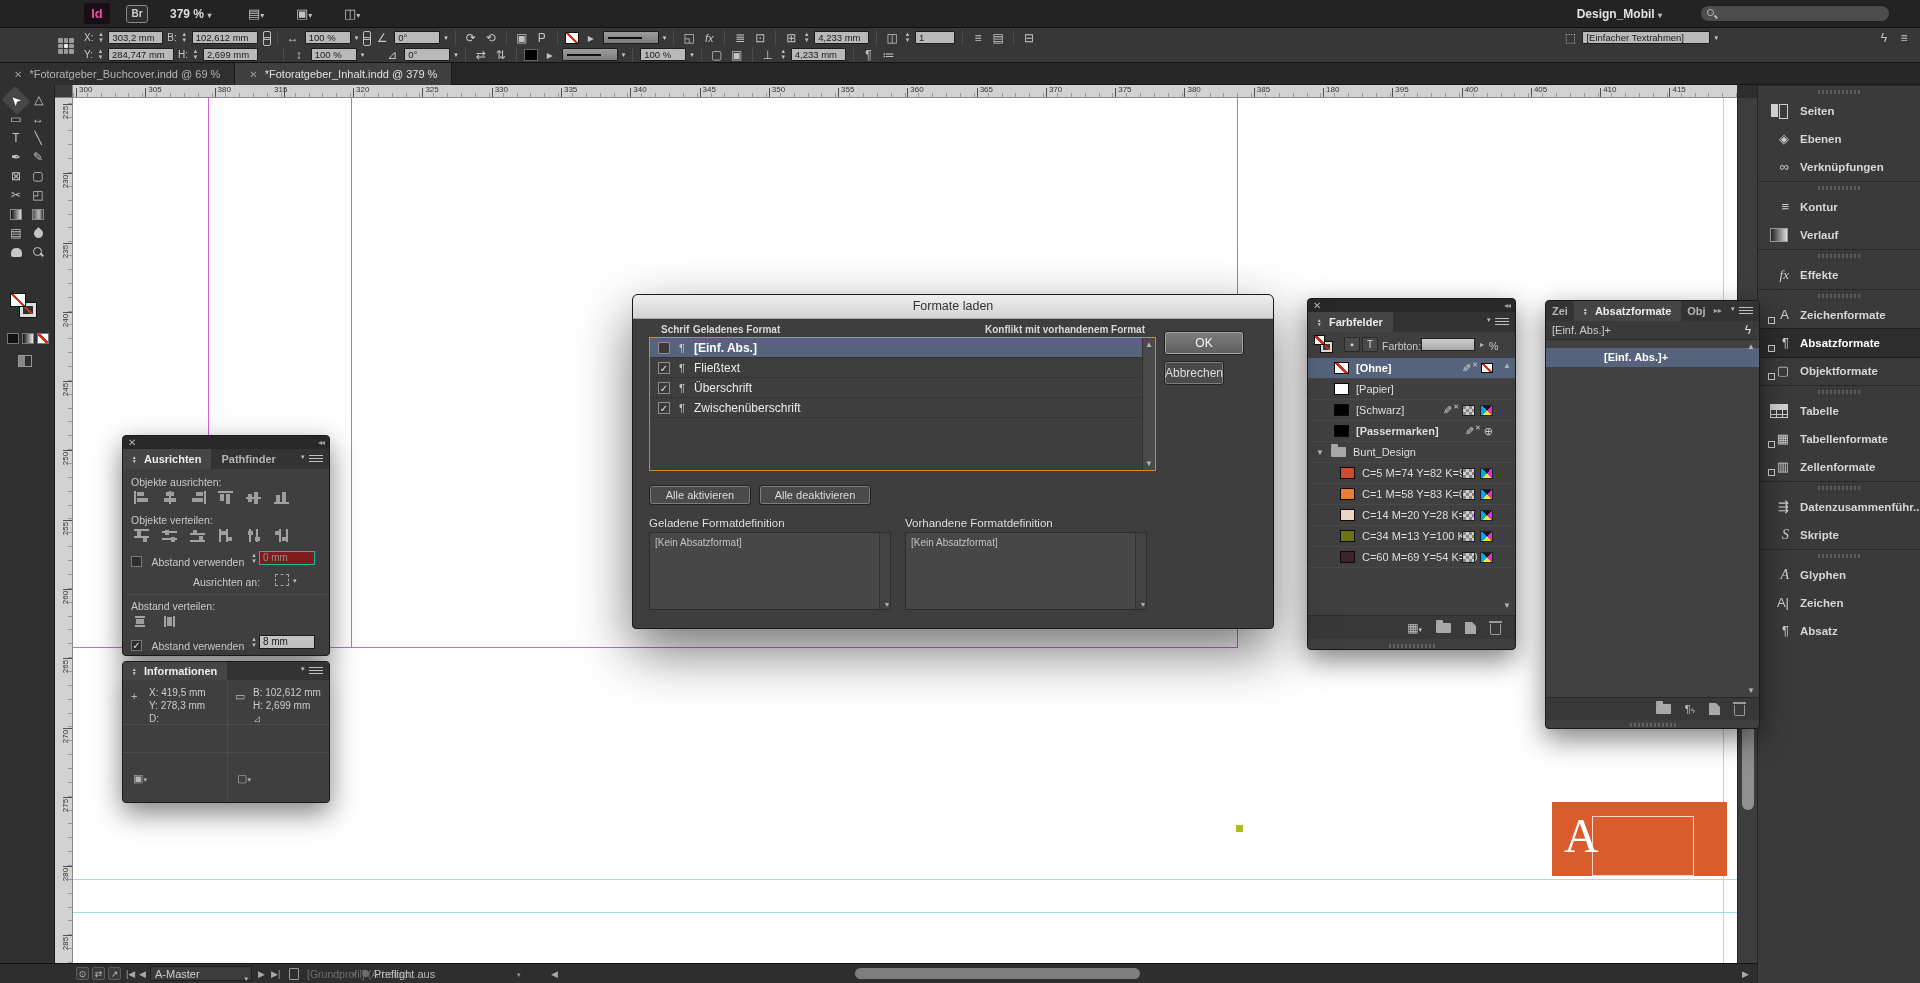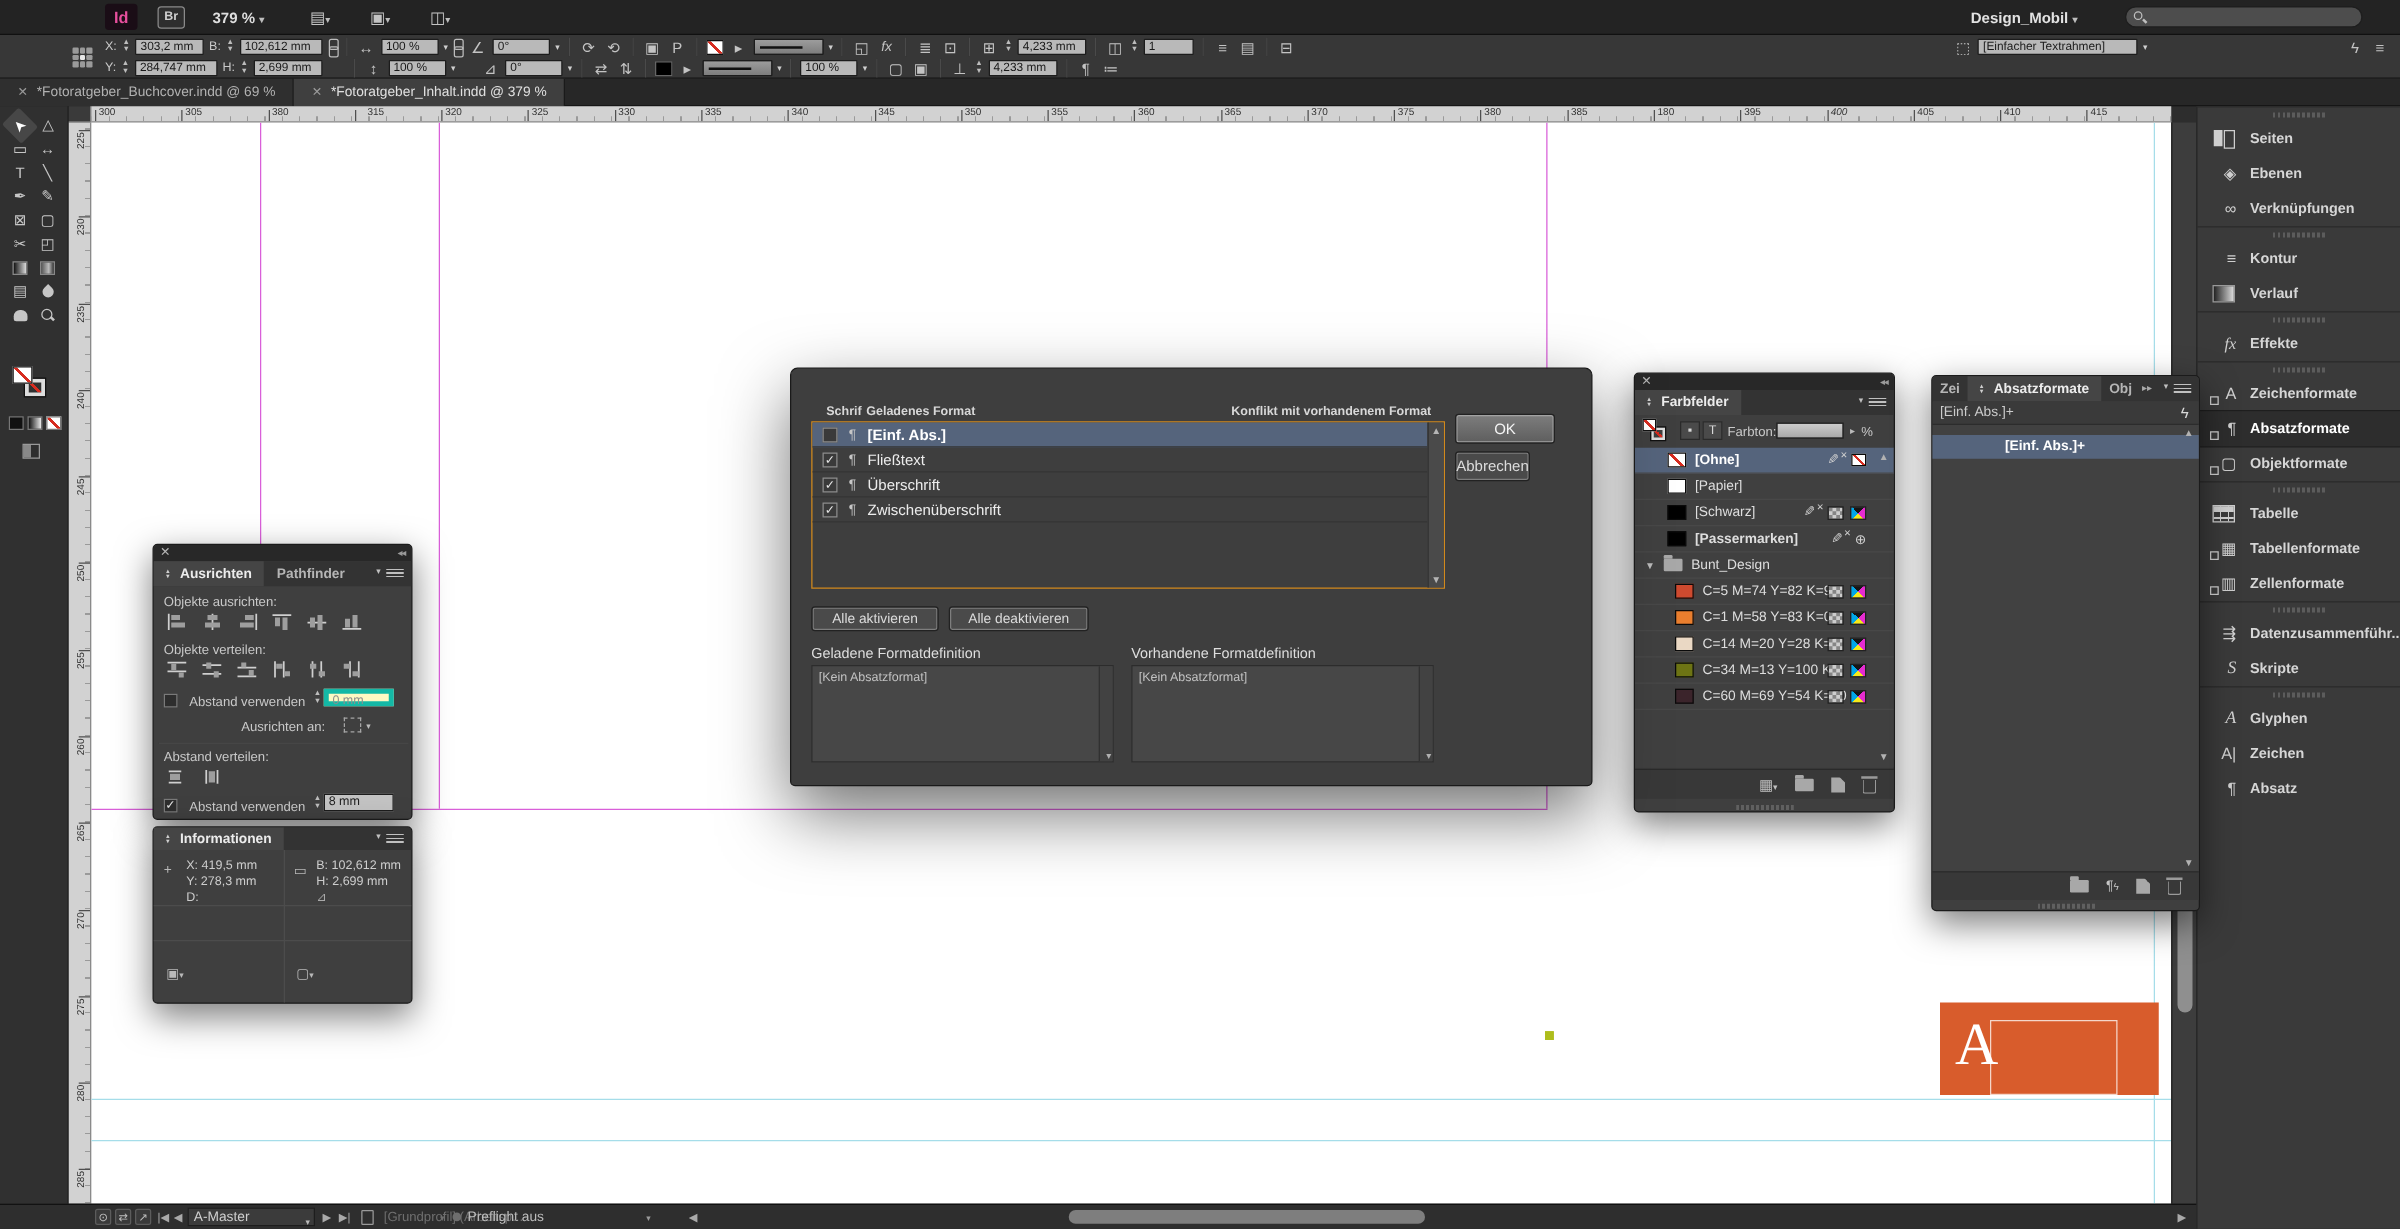--- a/index.html
+++ b/index.html
@@ -148,21 +148,21 @@
   .gripbtm { position:absolute; left:50%; bottom:1px; width:46px; height:4px; margin-left:-23px;
      background:repeating-linear-gradient(90deg,#606060 0 2px,transparent 2px 4px); }
 
   
   .icorow { position:absolute; display:flex; gap:10px; }
   .aico svg { display:block; }
   .cbx { display:inline-block; width:11px; height:11px; background:#2e2e2e; border:1px solid #7a7a7a; color:#e6e6e6; font-size:10px; line-height:10px; text-align:center; vertical-align:middle; }
   .stepfld { display:inline-flex; align-items:center; gap:2px; }
   .stepfld .st { color:#bdbdbd; font-size:6px; line-height:6px; }
   .fldlight { width:56px; height:14px; background:#c3c3c3; border:1px solid #1c1c1c; font-size:10px; color:#222; padding:0 3px; line-height:12px; }
-  .flddis { background:#fef9c3; color:#8e8e8e; border:4px solid #14b8a6; }
+  .flddis { background:#7f1d1d; color:#8e8e8e; border:1px solid #14b8a6; }
 
   
   #infopanel .col { position:absolute; top:18px; bottom:0; width:1px; background:#4c4c4c; left:104px; }
   #infopanel .rowline { position:absolute; left:0; right:0; height:1px; background:#4c4c4c; }
   .infotxt { font-size:10px; color:#cdcdcd; line-height:13px; }
   .infoico { position:absolute; color:#b9b9b9; font-size:11px; }
 
   
   #swtoolbar { position:absolute; left:0; top:33px; width:100%; height:26px; }
   .minibtn { position:absolute; top:5px; width:16px; height:15px; background:#4a4a4a; border:1px solid #2a2a2a; color:#d8d8d8; font-size:10px; text-align:center; line-height:14px; }
@@ -402,21 +402,21 @@
 <div id="rcorner"></div>
 <div id="hruler">
     <div class="minor"></div>
     <div class="htick" style="left: 3px;"></div>
     <div class="hlab" style="left: 6px;">300</div>
     <div class="htick" style="left: 72.28px;"></div>
     <div class="hlab" style="left: 75.28px;">305</div>
     <div class="htick" style="left: 141.56px;"></div>
     <div class="hlab" style="left: 144.56px;">380</div>
     <div class="htick" style="left: 210.84px;"></div>
-    <div class="hlab" style="left: 221px;">315</div>
+    <div class="hlab" style="left: 201px;">315</div>
     <div class="htick" style="left: 280.12px;"></div>
     <div class="hlab" style="left: 283.12px;">320</div>
     <div class="htick" style="left: 349.4px;"></div>
     <div class="hlab" style="left: 352.4px;">325</div>
     <div class="htick" style="left: 418.68px;"></div>
     <div class="hlab" style="left: 421.68px;">330</div>
     <div class="htick" style="left: 487.96px;"></div>
     <div class="hlab" style="left: 490.96px;">335</div>
     <div class="htick" style="left: 557.24px;"></div>
     <div class="hlab" style="left: 560.24px;">340</div>
@@ -928,20 +928,21 @@
   <div class="pbottom" style="bottom:8px;height:23px">
     <span class="ico-folder"></span>
     <span style="color:#c6c6c6;font-size:11px">¶<span style="font-size:8px">ϟ</span></span>
     <span class="ico-page"></span>
     <span class="ico-trash"></span>
   </div>
   <div class="gripbtm"></div>
 </div>
 
 <div id="dialog">
+  <div id="dlg-title">Formate laden</div>
   <span class="dlg-colhead" style="left:28px;top:29px">Schrif</span>
   <span class="dlg-colhead" style="left:60px;top:29px">Geladenes Format</span>
   <span class="dlg-colhead" style="left:352px;top:29px">Konflikt mit vorhandenem Format</span>
   <div id="dlg-listbox">
     <div id="dlg-rows" style="margin-right:13px">
         <div class="dlg-row sel">
           <span class="dlg-cb"></span>
           <span class="dlg-pil">¶</span>
           <span class="dlg-name">[Einf. Abs.]</span>
         </div>

